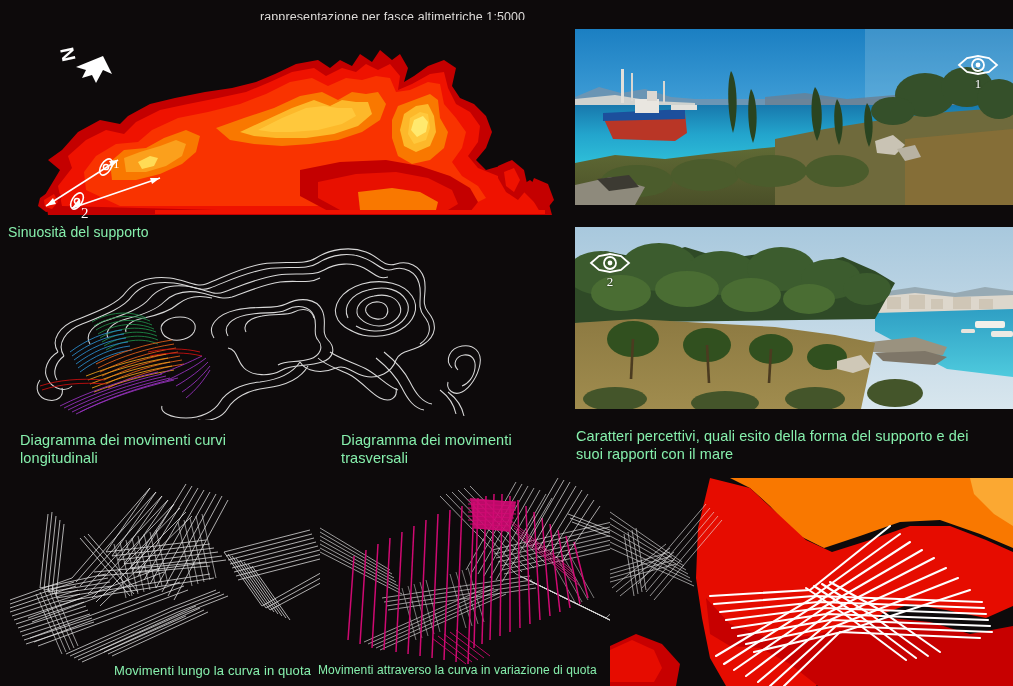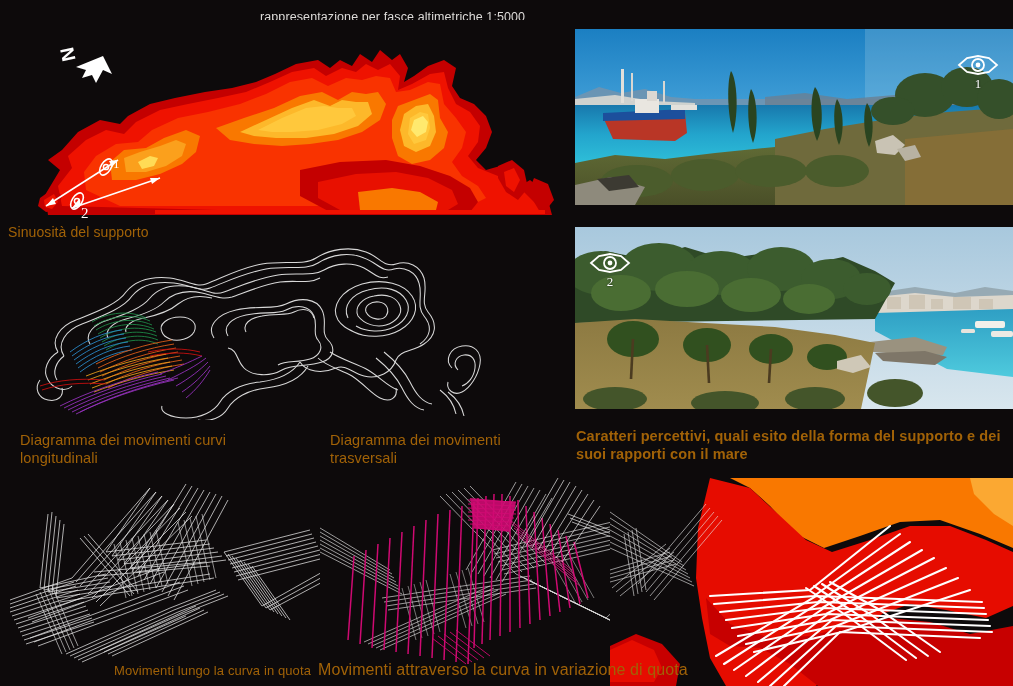--- a/index.html
+++ b/index.html
@@ -18,36 +18,36 @@
   .board {
     position: absolute;
     inset: 0;
     background: #0d0a0b;
     padding-left: 28px;
   }
   .txt {
     position: absolute;
     font-size: 13.5px;
     line-height: 16.5px;
-    color: #a16207;
+    color: #86efac;
     white-space: pre-line;
     letter-spacing: 0.1px;
   }
   .title-top {
     left: 260px;
     top: 9px;
     font-size: 12.5px;
     color: #dddbd9;
   }
   .cap-sinuosita { left: 8px;  top: 224px; font-size: 14px; }
   .cap-long      { left: 20px; top: 431px; font-size: 14.5px; line-height: 18px; }
-  .cap-trasv     { left: 330px; top: 431px; font-size: 14.5px; line-height: 18px; }
-  .cap-percep    { left: 576px; top: 427px; font-size: 14.5px; line-height: 18px; font-weight: bold; }
+  .cap-trasv     { left: 341px; top: 431px; font-size: 14.5px; line-height: 18px; }
+  .cap-percep    { left: 576px; top: 427px; font-size: 14.5px; line-height: 18px; }
   .cap-quota1    { left: 114px; top: 663px; font-size: 13px; }
-  .cap-quota2    { left: 318px; top: 662px; font-size: 16px; }
+  .cap-quota2    { left: 318px; top: 662px; font-size: 12px; }
 
   
   .panel { position: absolute; overflow: hidden; }
 
   #heatmap-top   { left: 0;   top: 20px;  width: 560px; height: 205px; }
   #contour-map   { left: 0;   top: 240px; width: 545px; height: 180px; }
   #photo1        { left: 575px; top: 29px;  width: 438px; height: 176px; }
   #photo2        { left: 575px; top: 227px; width: 438px; height: 182px; }
   #diag-long     { left: 10px;  top: 478px; width: 320px; height: 185px; }
   #diag-trasv    { left: 320px; top: 478px; width: 320px; height: 190px; }

